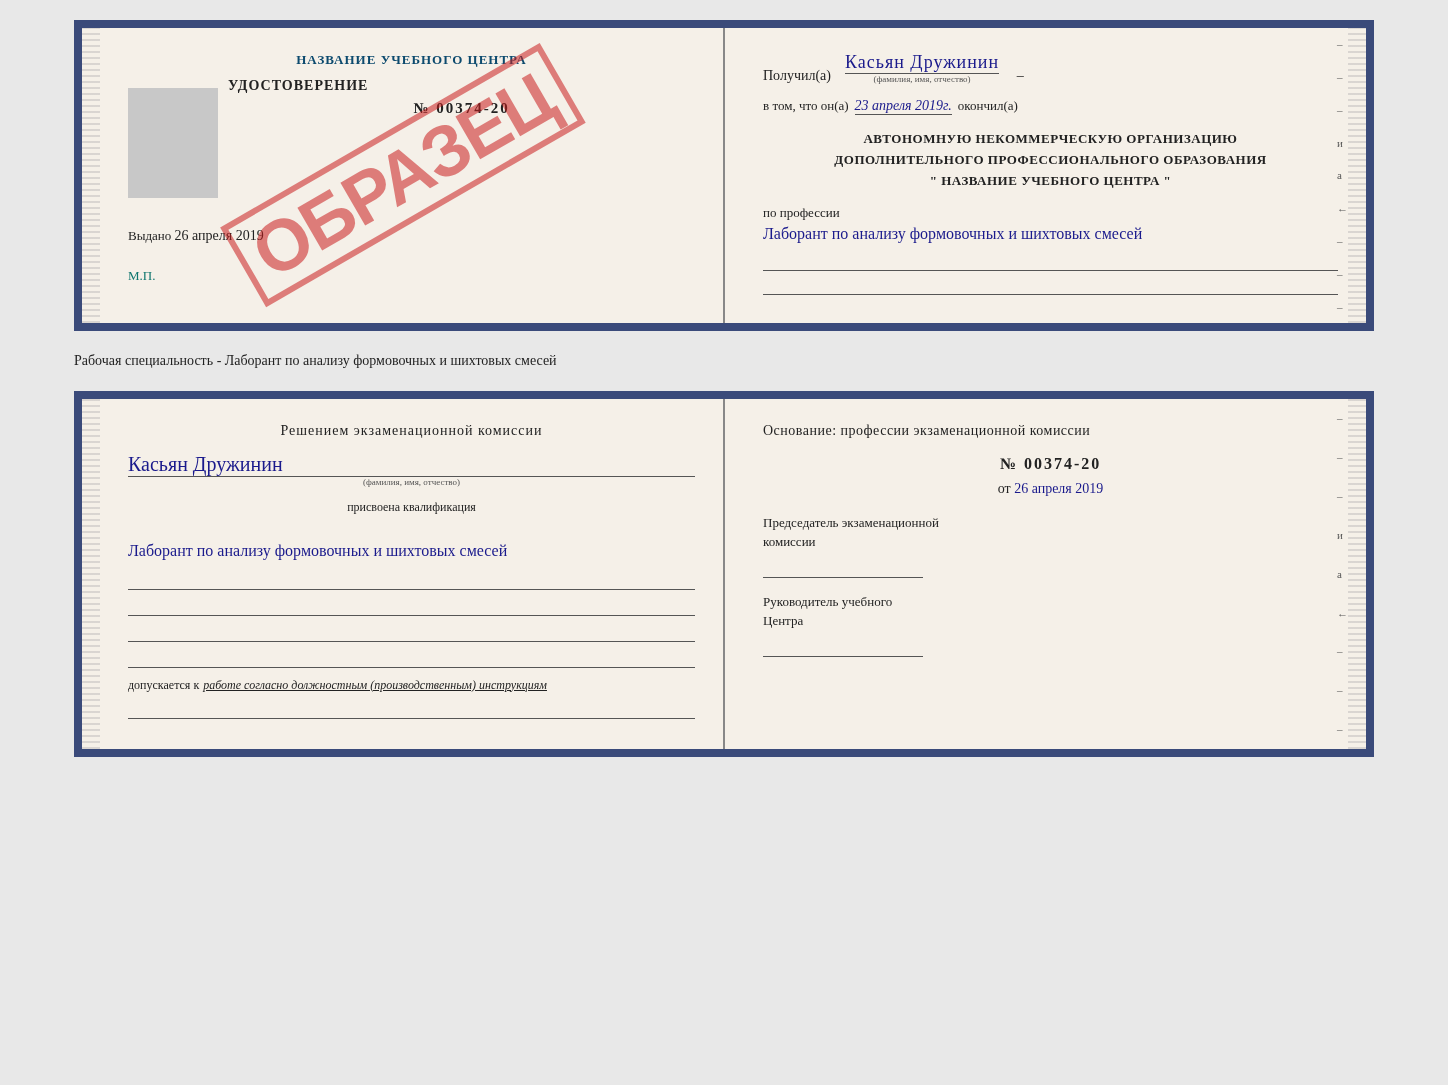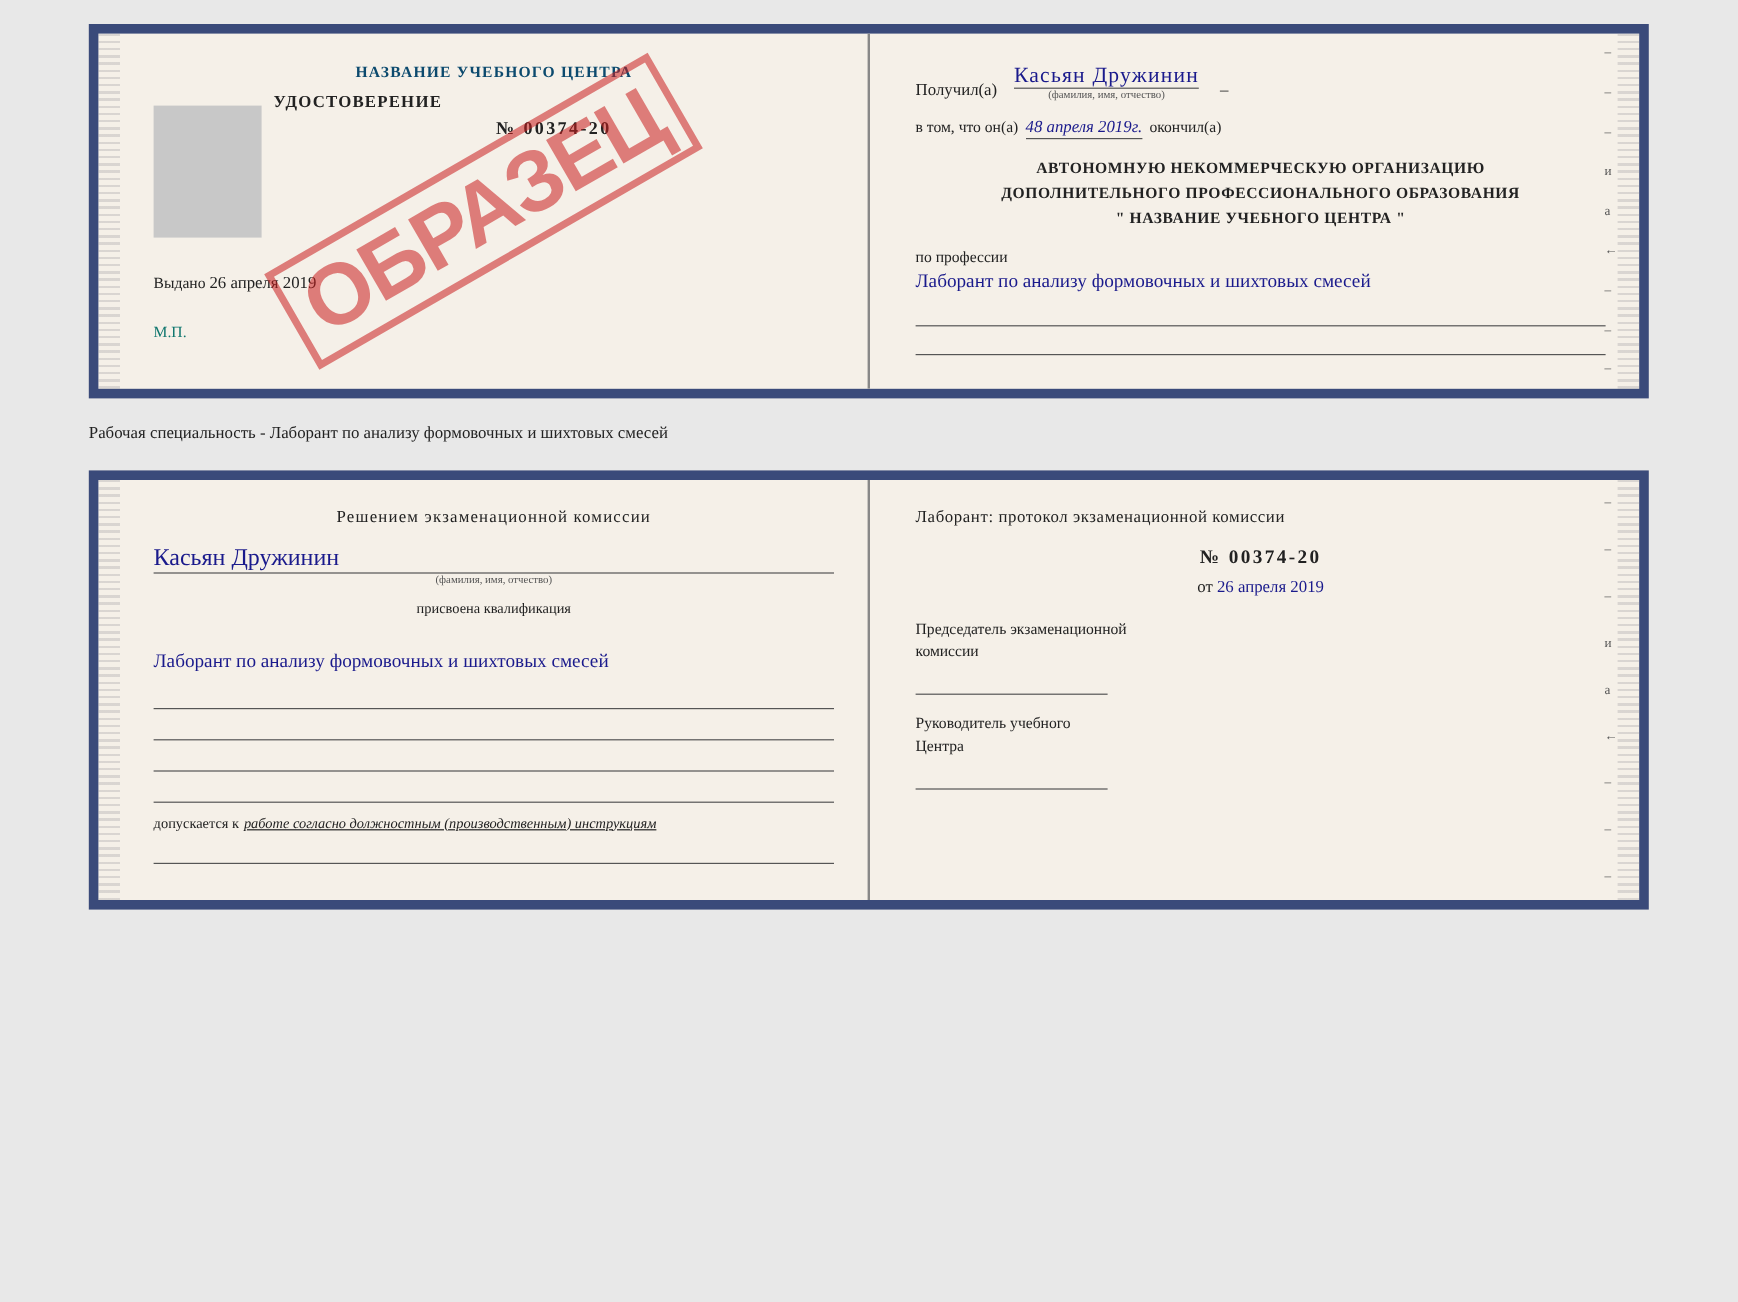--- a/index.html
+++ b/index.html
@@ -401,21 +401,21 @@
         <span>Получил(а)</span>
         <span style="display:inline-flex; flex-direction:column; align-items:center;">
           <span class="handwritten-name">Касьян Дружинин</span>
           <span class="small-label" style="border-top:1px solid #555; width:100%;">(фамилия, имя, отчество)</span>
         </span>
         <span>&nbsp;–</span>
       </div>
 
       <div class="vtom-line">
         <span>в том, что он(а)</span>
-        <span class="handwritten-date">48 апреля 2019г.</span>
+        <span class="handwritten-date">23 апреля 2019г.</span>
         <span>окончил(а)</span>
       </div>
 
       <div class="org-block">
         <div>АВТОНОМНУЮ НЕКОММЕРЧЕСКУЮ ОРГАНИЗАЦИЮ</div>
         <div>ДОПОЛНИТЕЛЬНОГО ПРОФЕССИОНАЛЬНОГО ОБРАЗОВАНИЯ</div>
         <div>" НАЗВАНИЕ УЧЕБНОГО ЦЕНТРА "</div>
       </div>
 
       <div class="profession-block">
@@ -467,21 +467,21 @@
       <div class="допускается-line">
         <span>допускается к</span>
         <span class="italic-underline" style="font-size:12px; text-decoration:underline;">работе согласно должностным (производственным) инструкциям</span>
       </div>
       <span class="blank-line"></span>
     </div>
   </div>
 
   <div class="doc-right">
     <div class="bottom-right-content">
-      <div class="osnov-title">Лаборант: протокол экзаменационной комиссии</div>
+      <div class="osnov-title">Основание: профессии экзаменационной комиссии</div>
 
       <div class="protocol-number">№ 00374-20</div>
 
       <div class="protocol-date">
         <span>от</span>
         <span class="handwritten-date2">26 апреля 2019</span>
       </div>
 
       <div class="chairman-block">
         <div>Председатель экзаменационной</div>

